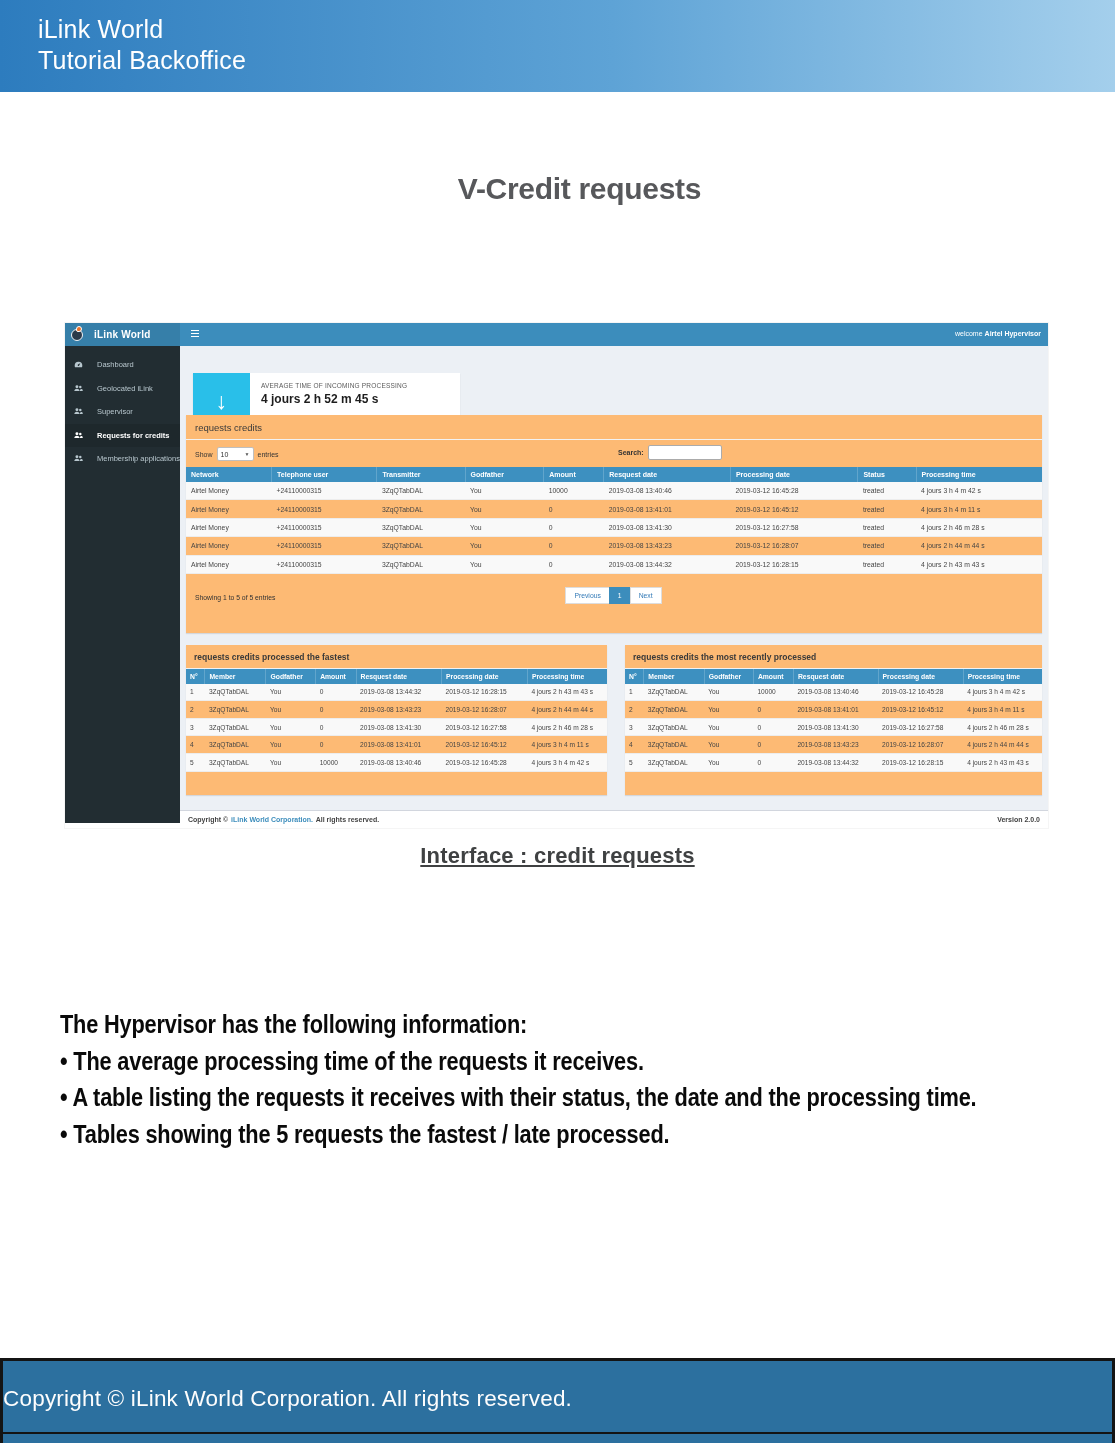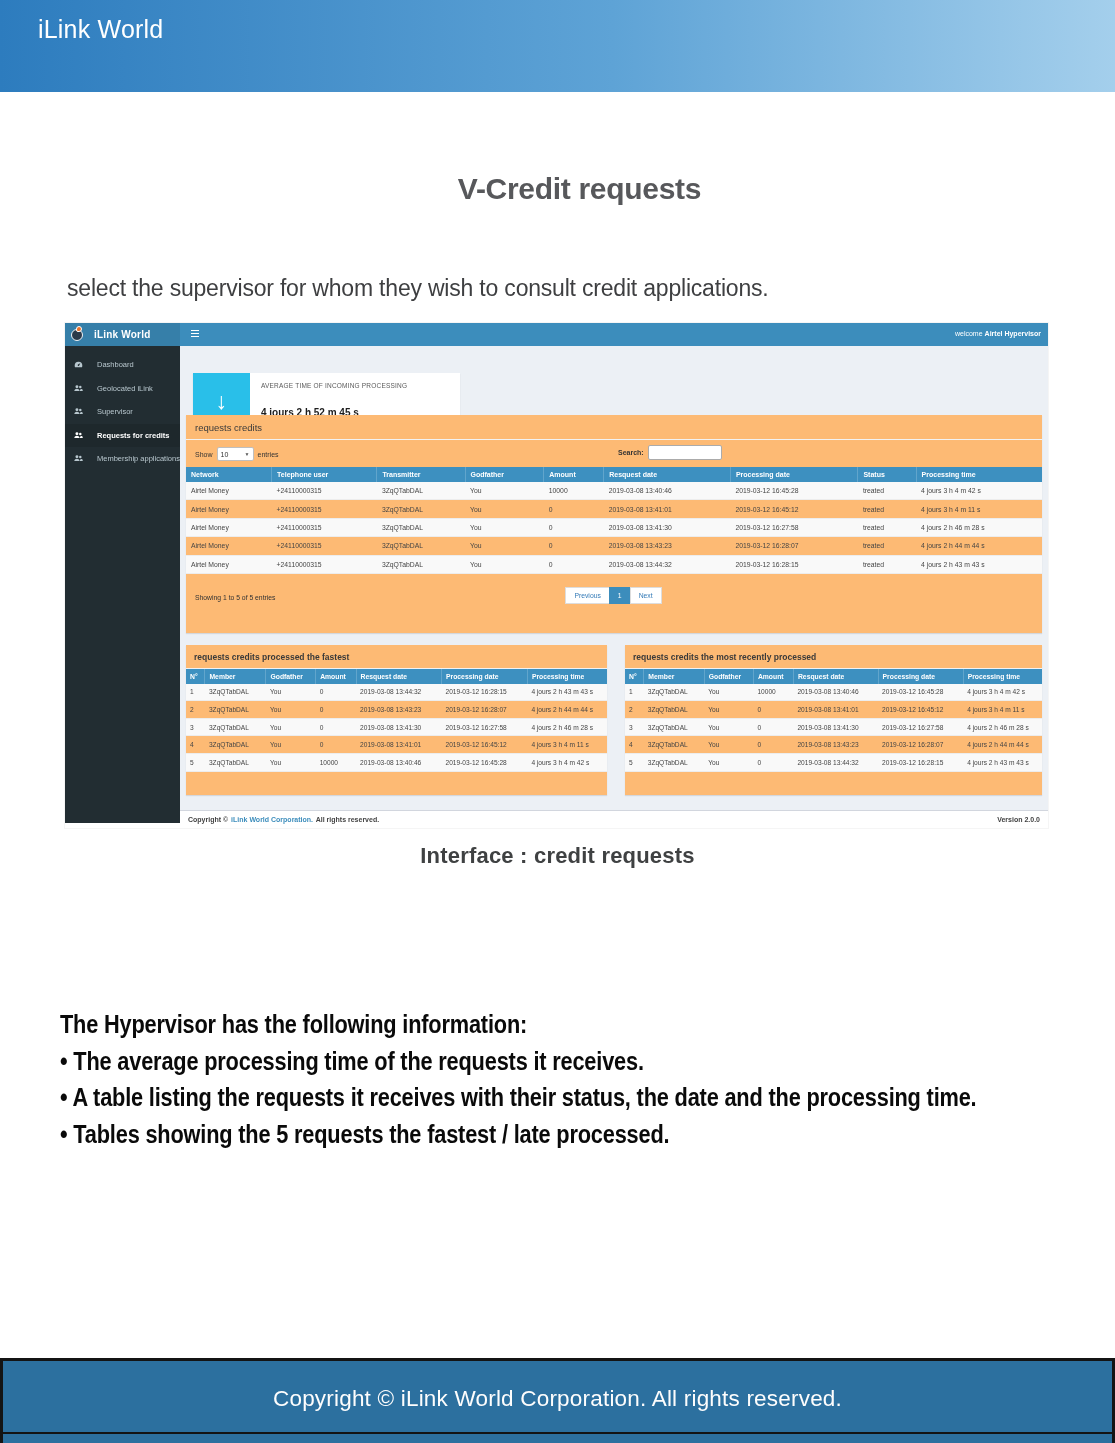--- a/index.html
+++ b/index.html
@@ -44,21 +44,21 @@
 
   
   .main { position:absolute; left:115px; top:23px; width:868px; height:464px; background:#ecf0f5; }
 
   .info-box { position:absolute; left:13px; top:27px; width:267px; height:56px; background:#fff;
     box-shadow:0 1px 1px rgba(0,0,0,0.12); display:flex; }
   .ib-icon { width:57px; height:56px; background:#29bfe9; color:#fff; display:flex;
     align-items:center; justify-content:center; font-size:23px; }
   .ib-content { padding:9px 0 0 11px; }
   .ib-label { font-size:6.5px; color:#5a5a5a; letter-spacing:0.2px; }
-  .ib-value { font-size:10px; font-weight:bold; color:#1d1d1d; margin-top:18px; }
+  .ib-value { font-size:12px; font-weight:bold; color:#1d1d1d; margin-top:3px; }
 
   .panel { position:absolute; background:#fdba74; box-shadow:0 1px 1px rgba(0,0,0,0.1); }
   .panel-title { padding:7px 9px 6px 9px; font-size:9.5px; color:#3b3b3b; border-bottom:1px solid #f2f2f2; }
   .main-panel { left:6px; top:69px; width:856px; height:218px; }
 
   .controls { position:relative; height:27px; font-size:7px; color:#333; }
   .show-group { position:absolute; left:9px; top:7px; display:flex; align-items:center; gap:4px; }
   .select { display:inline-flex; align-items:center; justify-content:space-between; width:37px; height:14px;
     border:1px solid #bfbfbf; border-radius:2px; background:#fff; padding:0 3px; cursor:pointer; }
   .caret { font-size:5px; color:#555; }
@@ -95,45 +95,45 @@
   .st th:nth-child(7){width:18.9%}
 
   .app-footer { position:absolute; left:115px; top:487px; width:868px; height:18px; background:#fff;
     border-top:1px solid #d2d6de; font-size:7px; color:#444; }
   .copy { position:absolute; left:8px; top:5px; font-weight:bold; }
   .copy a { color:#3c8dbc; text-decoration:none; margin:0 1px; cursor:pointer; }
   .version { position:absolute; right:8px; top:5px; font-weight:bold; color:#3f3f3f; }
 
   
   .caption { position:absolute; top:843px; left:0; width:100%; text-align:center;
-    font-size:22px; font-weight:bold; color:#3f4142; letter-spacing:0.2px; }
+    font-size:22px; font-weight:bold; color:#3f4142; letter-spacing:0.2px;text-decoration:underline; }
   .info-block { position:absolute; left:60px; top:1006px; width:1160px;
     transform:scaleX(0.87); transform-origin:top left;
     font-size:25px; font-weight:bold; color:#0a0a0a; line-height:36.7px; letter-spacing:-0.2px; }
 
   
   .doc-footer { position:absolute; left:0; top:1358px; width:100%; height:85px;
     background:#2c709f; border:3px solid #141414; border-bottom:none;
-    color:#fdfdfd; text-align:center; padding-top:25px; font-size:22.5px; letter-spacing:0.2px; }
+    color:#fdfdfd; padding-top:25px; font-size:22.5px; letter-spacing:0.2px; }
   .doc-footer::after { content:""; position:absolute; left:0; right:0; bottom:9px; height:2px; background:#141414; }
 </style>
 </head>
 <body>
 
 <div class="page">
 
   <header class="doc-header">
     <div>iLink World</div>
+    <div>Tutorial Backoffice</div>
   </header>
 
   <h1 class="doc-title">V-Credit requests</h1>
 
   <p class="doc-intro">
     <br>
-    <span>select the supervisor for whom they wish to consult credit applications.</span>
   </p>
 
   <div class="shot">
 
     <div class="nav">
       <div class="logo">
         <span class="logo-icon">
           <span class="globe"></span>
           <span class="pin"></span>
         </span>

